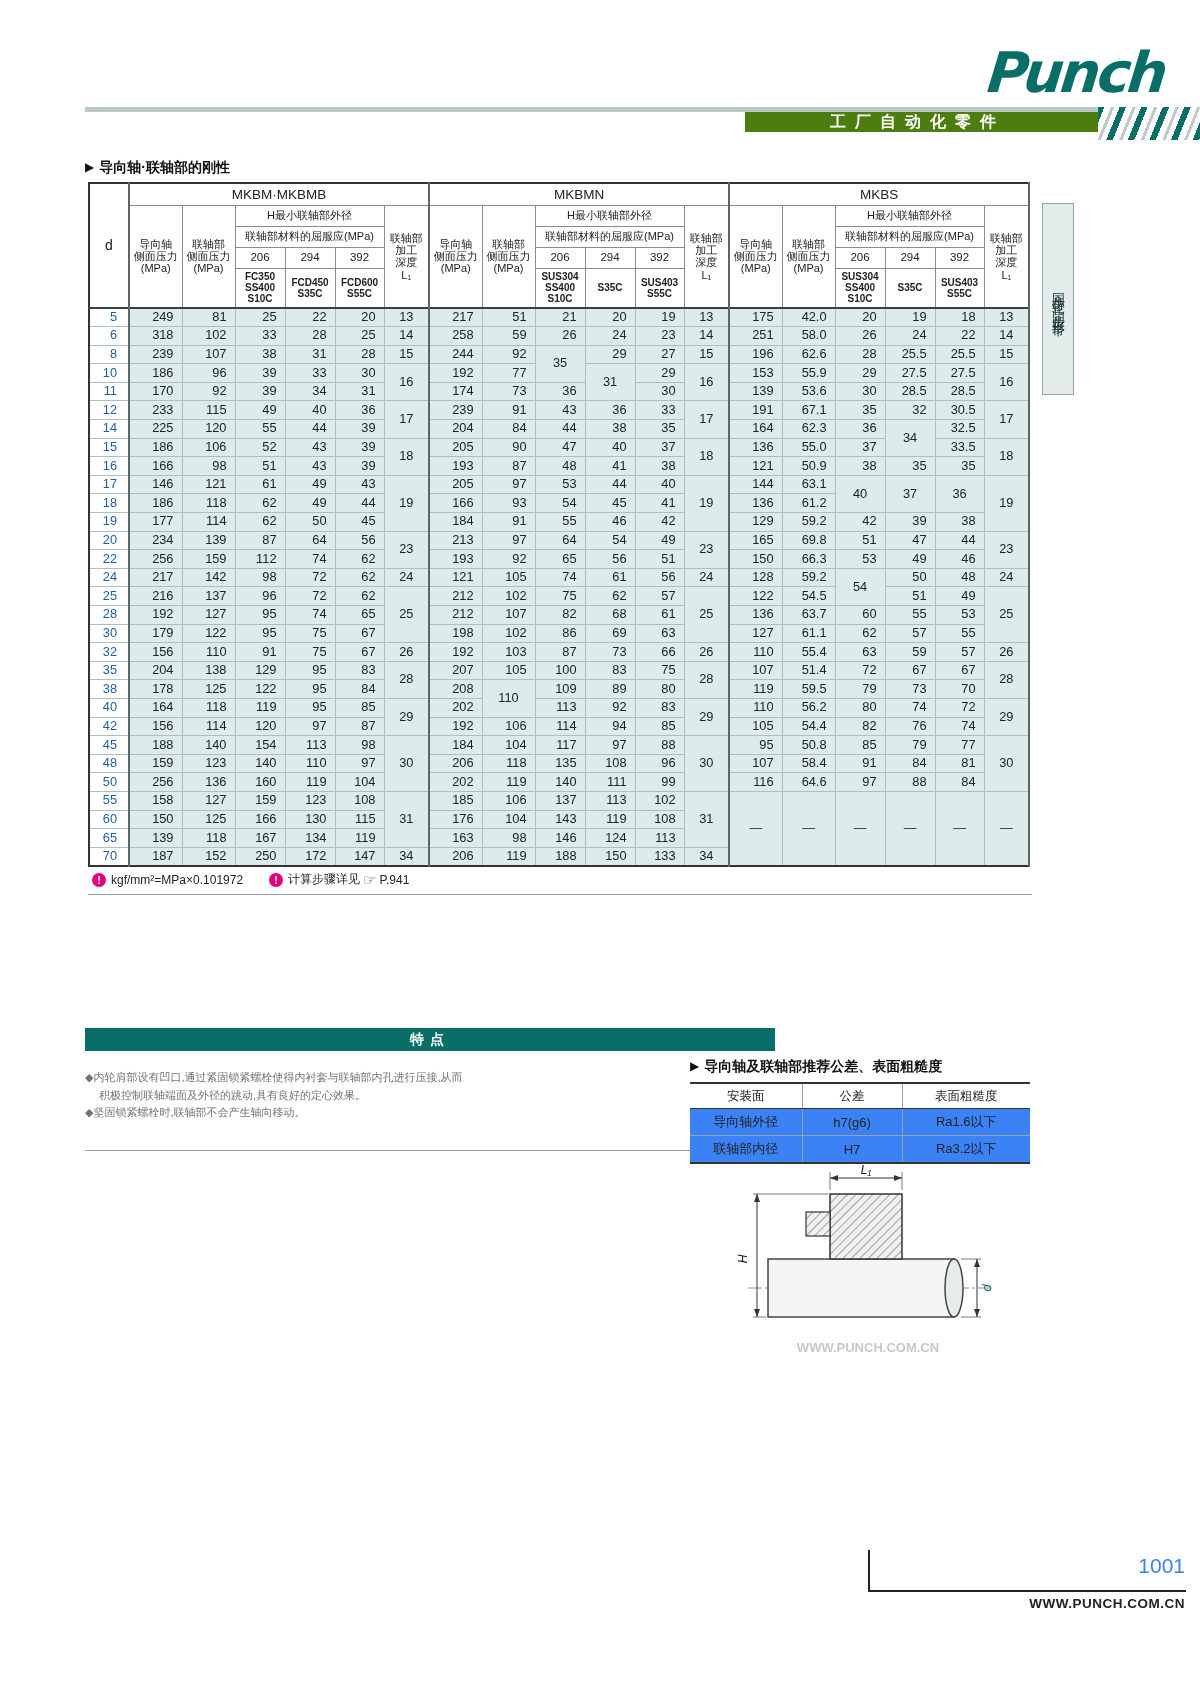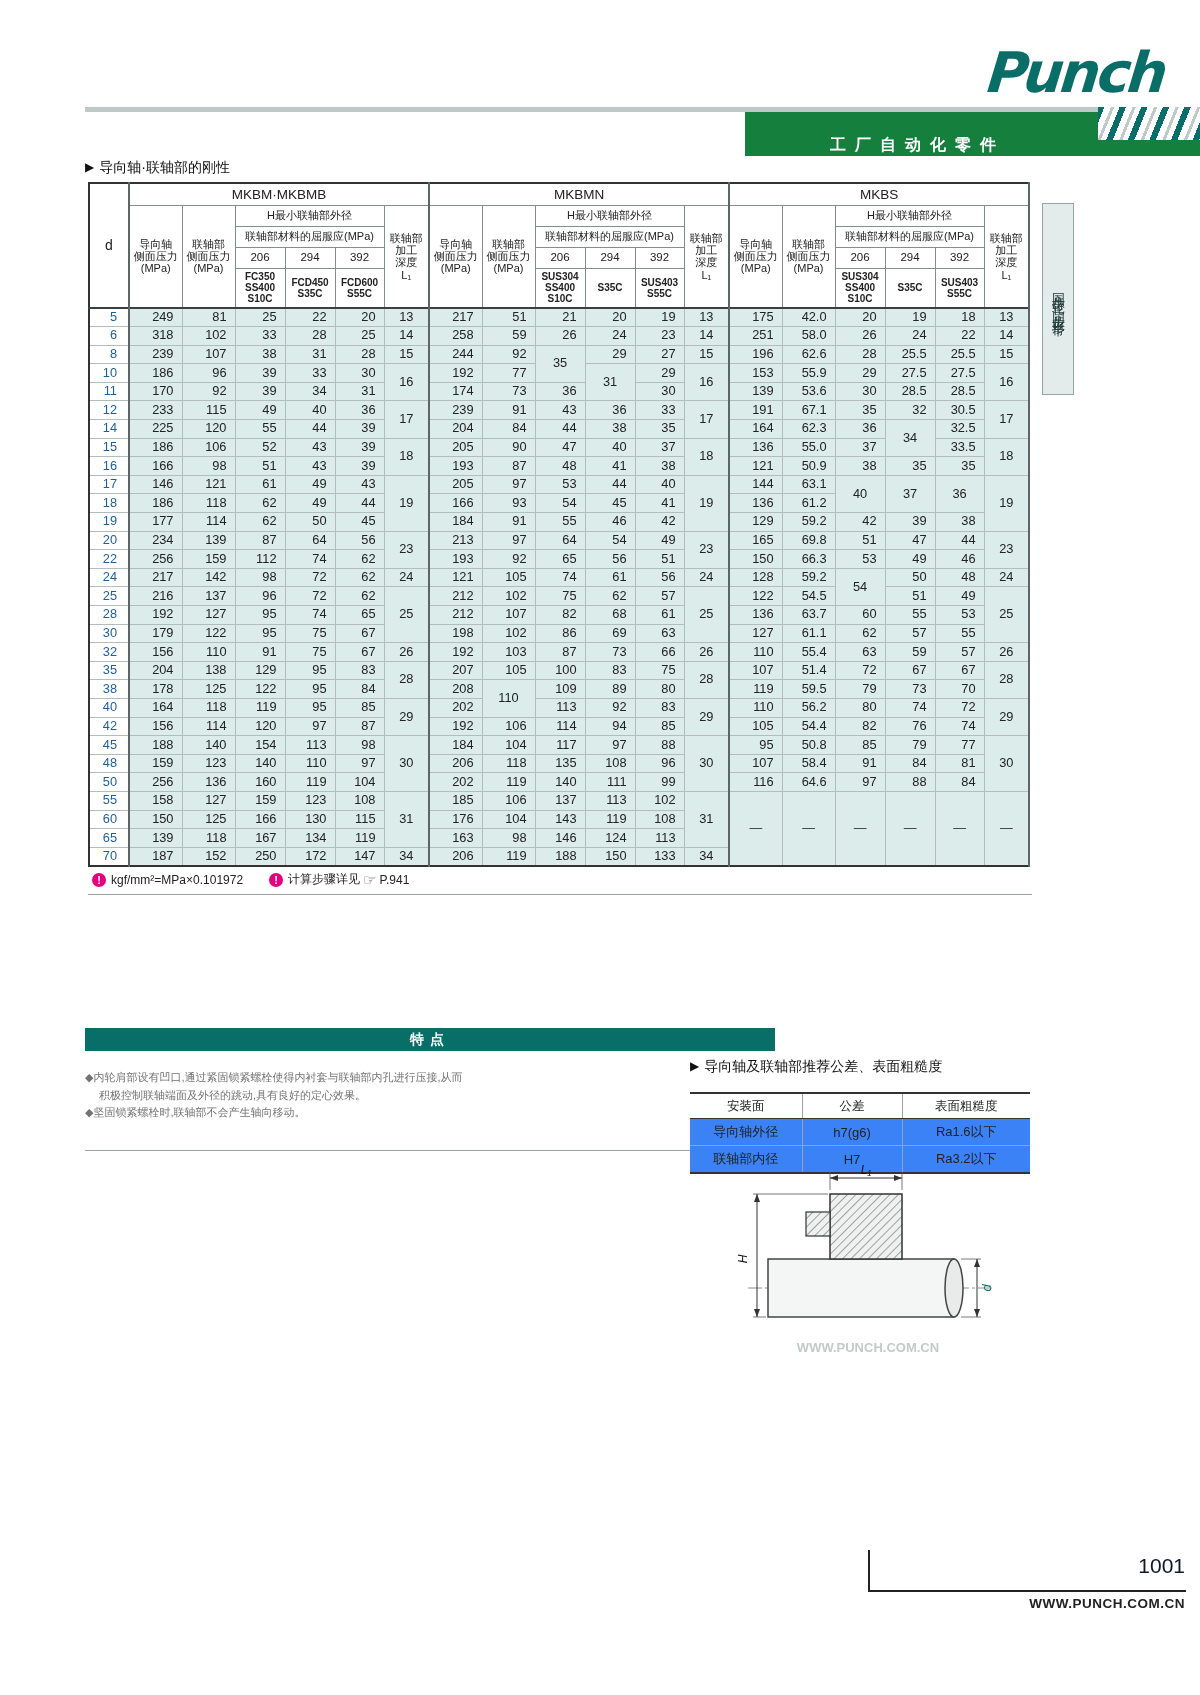--- a/index.html
+++ b/index.html
@@ -6,34 +6,34 @@
   body{width:1200px;height:1695px;position:relative;background:#fff;color:#222;
        font-family:"Liberation Sans","DejaVu Sans",sans-serif;overflow:hidden}
   .abs{position:absolute}
 
   
   #brand-logo{top:46px;left:855px;width:310px;text-align:right;
     font-family:"DejaVu Sans","Liberation Sans",sans-serif;
     font-size:56px;font-weight:bold;font-style:italic;color:#0a6e68;
     letter-spacing:-3px;transform:skewX(-6deg);line-height:.95}
   #gray-strip{top:107px;left:85px;width:1115px;height:5px;background:#bfc9c8}
-  #teal-bar{top:112px;left:745px;width:455px;height:44px;background:#15803d;
-    display:flex;align-items:flex-end;justify-content:center}
+  #teal-bar{top:112px;left:745px;width:455px;height:20px;background:#4d7c0f;
+    display:flex;align-items:flex-start;justify-content:center}
   #teal-bar span{color:#fff;font-size:16px;font-weight:bold;letter-spacing:9px;
     margin-right:110px;white-space:nowrap}
   #stripes{top:107px;left:1098px;width:102px;height:33px;background:#fff;
     background-image:repeating-linear-gradient(112deg,#0a6e68 0 6px,#fff 6px 12px,#bfc9c8 12px 15px,#fff 15px 20px)}
 
   
   #side-tab{left:1042px;top:203px;width:30px;height:190px;background:#e3ecea;
     border:1px solid #8fa9a5;display:flex;align-items:center;justify-content:center;
     writing-mode:vertical-rl;font-size:13px;letter-spacing:3px;color:#223b38}
 
   
-  .sec-title{font-size:14px;font-weight:400;color:#111;white-space:nowrap}
+  .sec-title{font-size:14px;font-weight:700;color:#111;white-space:nowrap}
   .tri{display:inline-block;margin-right:5px;color:#111;font-size:12px;vertical-align:1px}
 
   
   #rig-wrap{left:88px;top:182px;width:941px}
   #rig-table{border-collapse:collapse;table-layout:fixed;width:940px;border:2px solid #333}
   #rig-table th,#rig-table td{padding:0;overflow:hidden}
   #rig-table thead th{background:#fff;font-weight:normal;white-space:pre-line;
     font-size:11px;line-height:1.12;border:1px solid #848e8c;text-align:center;color:#222}
   #rig-table tr.hr1{height:22px}#rig-table tr.hr2{height:21px}
   #rig-table tr.hr3{height:21px}#rig-table tr.hr4{height:21px}#rig-table tr.hr5{height:40px}
@@ -63,36 +63,36 @@
   
   #features{left:85px;top:1028px;width:690px}
   #features-bar{height:23px;background:#0a6e68;color:#fff;font-size:14px;font-weight:bold;
     letter-spacing:6px;display:flex;align-items:center;justify-content:center}
   #features-body{margin-top:18px;font-size:11px;line-height:1.6;color:#737373}
   #features-body div{padding-left:14px;text-indent:-14px;white-space:pre-line}
   #features-rule{left:85px;top:1150px;width:690px;border-top:1.5px solid #9aa3a1}
 
   
   #tol{left:690px;top:1058px;width:340px}
-  #tol-table{border-collapse:collapse;table-layout:fixed;width:340px;margin-top:16px;
+  #tol-table{border-collapse:collapse;table-layout:fixed;width:340px;margin-top:6px;
     border-top:2px solid #333;border-bottom:2px solid #333}
   #tol-table th,#tol-table td{border:1px solid #9aa3a1;text-align:center;padding:0}
   #tol-table tr>*:first-child{border-left:0}
   #tol-table tr>*:last-child{border-right:0}
   #tol-table thead th{height:24px;font-size:12.5px;font-weight:normal;
     border-bottom:1.5px solid #333;background:#fff}
   #tol-table tbody td{height:26px;font-size:13px;background:#3b82f6}
 
   
   #diagram{left:733px;top:1164px}
 
   
   #footer-vline{left:868px;top:1550px;height:40px;border-left:2px solid #222}
   #footer-hline{left:868px;top:1590px;width:318px;border-top:2px solid #222}
-  #page-number{left:985px;top:1554px;width:200px;text-align:right;font-size:21px;color:#0f172a}
+  #page-number{left:985px;top:1554px;width:200px;text-align:right;font-size:21px;color:#3b82f6}
   #footer-url{left:885px;top:1596px;width:300px;text-align:right;font-size:13.5px;
     font-weight:bold;color:#222;letter-spacing:.5px}
 </style>
 </head>
 <body>
 
 <div class="abs" id="brand-logo">Punch</div>
 <div class="abs" id="gray-strip"></div>
 <div class="abs" id="teal-bar">
   <span>工厂自动化零件</span>

